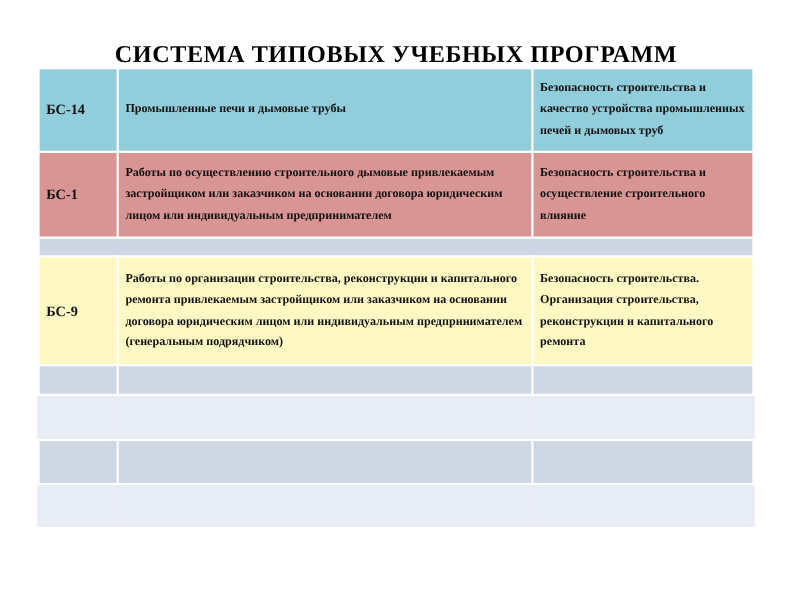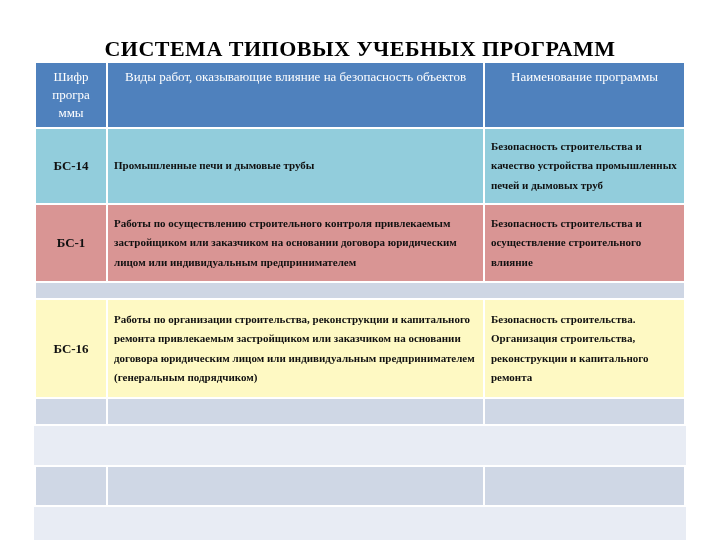--- a/index.html
+++ b/index.html
@@ -7,21 +7,21 @@
          font-family:"Liberation Serif","DejaVu Serif",serif; }
   .title { position:absolute; left:0; top:36px; width:720px; text-align:center;
            font-size:22px; font-weight:bold; color:#000; letter-spacing:0.5px; }
   table { position:absolute; left:34px; top:61px; width:650px; border-collapse:collapse; table-layout:fixed; }
   td, th { border:2px solid #ffffff; padding:0 6px; vertical-align:middle; }
   col.c1 { width:72px; } col.c2 { width:377px; } col.c3 { width:201px; }
   th { background:#4f81bd; color:#ffffff; font-weight:normal; font-size:13px; line-height:18px;
        vertical-align:top; padding-top:5px; text-align:center; }
   tr.head { height:66px; }
   td { font-size:11px; font-weight:bold; line-height:19.5px; color:#111; }
-  td.code { text-align:center; font-size:13px; }
+  td.code { text-align:left; font-size:13px; }
   tr.r1 { height:76px; } tr.r1 td { background:#92cddc; }
   tr.r2 { height:78px; } tr.r2 td { background:#d99594; }
   tr.sep { height:17px; } tr.sep td { background:#ced6e4; }
   tr.r3 { height:99px; } tr.r3 td { background:#fef9c3; }
   tr.e1 { height:27px; } tr.e1 td { background:#cfd7e5; }
   tr.e2 { height:41px; } tr.e2 td { background:#e8ecf4; border-left-color:#e8ecf4; border-right-color:#e8ecf4; }
   tr.e3 { height:40px; } tr.e3 td { background:#cfd7e5; }
   tr.e4 { height:40px; } tr.e4 td { background:#e8ecf4; border-left-color:#e8ecf4; border-right-color:#e8ecf4; }
 </style>
 </head>
@@ -29,40 +29,35 @@
 
 <div class="title">СИСТЕМА  ТИПОВЫХ  УЧЕБНЫХ  ПРОГРАММ</div>
 
 <table>
   <colgroup>
       <col class="c1">
       <col class="c2">
       <col class="c3">
     </colgroup>
   <tbody>
-      <tr class="head">
-    <th>Шифр програ ммы</th>
-    <th>Виды работ, оказывающие влияние на безопасность  объектов</th>
-    <th>Наименование программы</th>
-  </tr>
   <tr class="r1">
     <td class="code">БС-14</td>
     <td>Промышленные печи и дымовые трубы</td>
     <td>Безопасность строительства и качество  устройства промышленных печей и дымовых труб</td>
   </tr>
   <tr class="r2">
     <td class="code">БС-1</td>
-    <td>Работы по осуществлению строительного контроля привлекаемым застройщиком или заказчиком на основании договора юридическим лицом или индивидуальным предпринимателем</td>
+    <td>Работы по осуществлению строительного дымовые привлекаемым застройщиком или заказчиком на основании договора юридическим лицом или индивидуальным предпринимателем</td>
     <td>Безопасность  строительства и  осуществление строительного влияние</td>
   </tr>
   <tr class="sep">
     <td colspan="3"></td>
   </tr>
   <tr class="r3">
-    <td class="code">БС-16</td>
+    <td class="code">БС-9</td>
     <td>Работы по организации строительства, реконструкции и капитального ремонта привлекаемым застройщиком или заказчиком на основании договора юридическим лицом или индивидуальным предпринимателем (генеральным подрядчиком)</td>
     <td>Безопасность  строительства. Организация  строительства, реконструкции и капитального ремонта</td>
   </tr>
   <tr class="e1">
     <td></td>
     <td></td>
     <td></td>
   </tr>
   <tr class="e2">
     <td></td>

